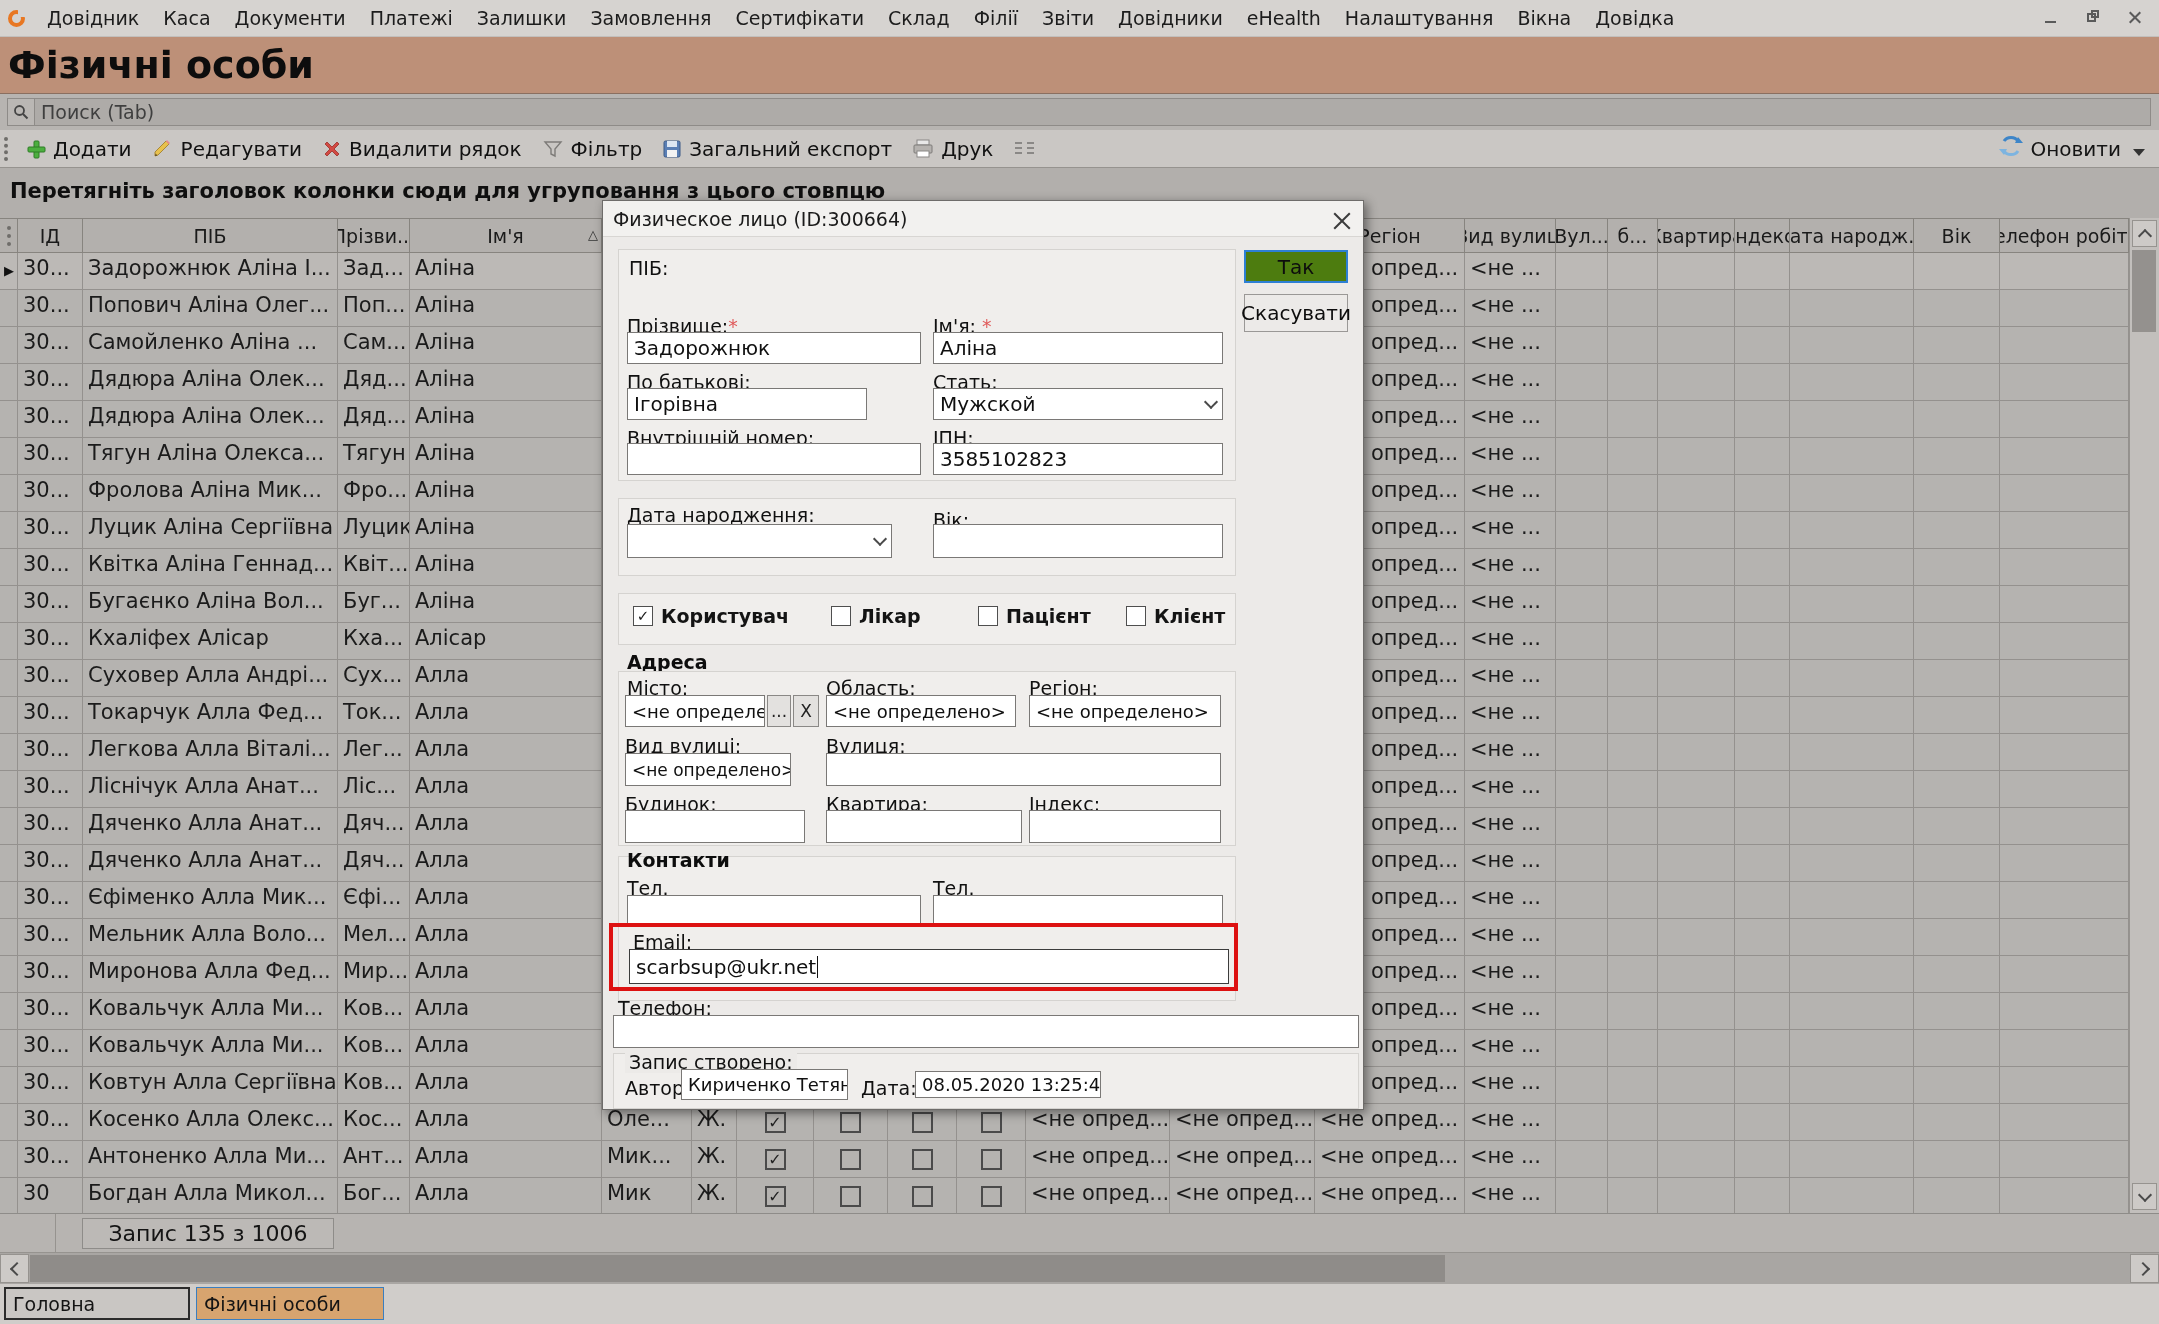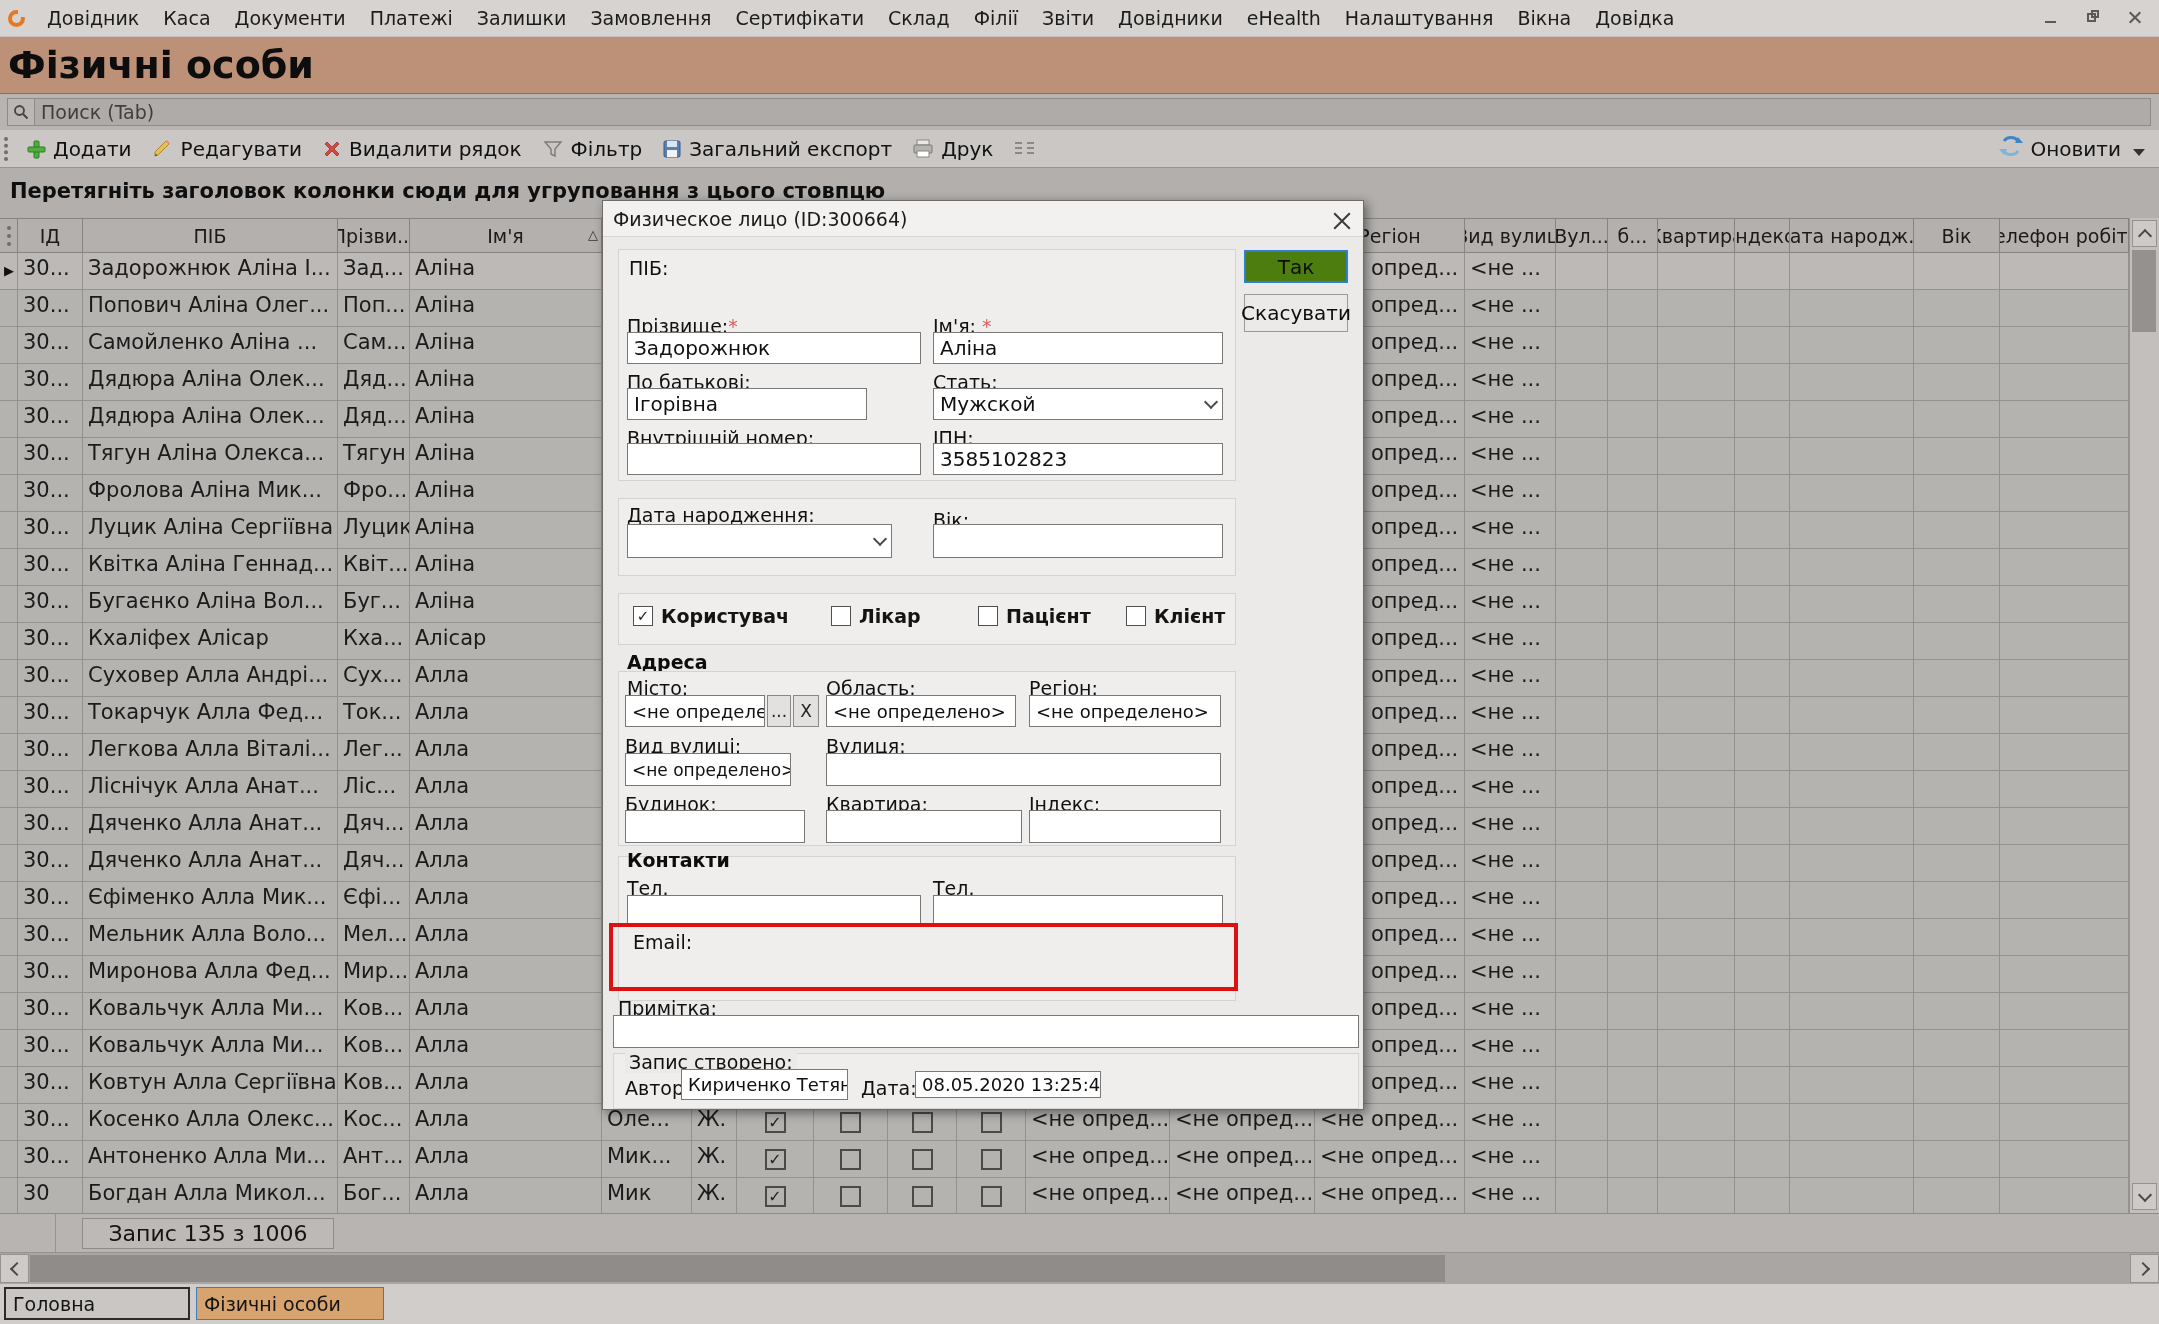--- a/index.html
+++ b/index.html
@@ -1065,23 +1065,27 @@
   <span class="lbl" style="left:24px;top:676px;">Тел.</span>
   <div class="inp" style="left:24px;top:694px;width:294px;height:32px;">
       <span></span>
     </div>
   <span class="lbl" style="left:330px;top:676px;">Тел.</span>
   <div class="inp" style="left:330px;top:694px;width:290px;height:32px;">
       <span></span>
     </div>
 
   <span class="lbl" style="left:30px;top:730px;">Email:</span>
+  <div class="inp" style="left:26px;top:748px;width:600px;height:35px;border-color:#3c3c3c;">
+      <span>scarbsup@ukr.net</span>
+      <span class="caret"></span>
+    </div>
   <div id="red-rect"></div>
 
-  <span class="lbl" style="left:15px;top:796px;">Примітка:</span>
+  <span class="lbl" style="left:15px;top:796px;">Телефон:</span>
   <div class="inp" style="left:10px;top:814px;width:746px;height:33px;">
       <span></span>
     </div>
 
   <div class="grp" style="left:10px;top:852px;width:746px;height:56px;"></div>
   <span class="lbl" style="left:22px;top:850px;background:#eceae8;padding:0 4px;">Запис створено:</span>
   <span class="lbl" style="left:22px;top:876px;">Автор:</span>
   <div class="inp" style="left:78px;top:868px;width:167px;height:31px;font-size:18px;">
       <span>Кириченко Тетяна Ю</span>
     </div>

